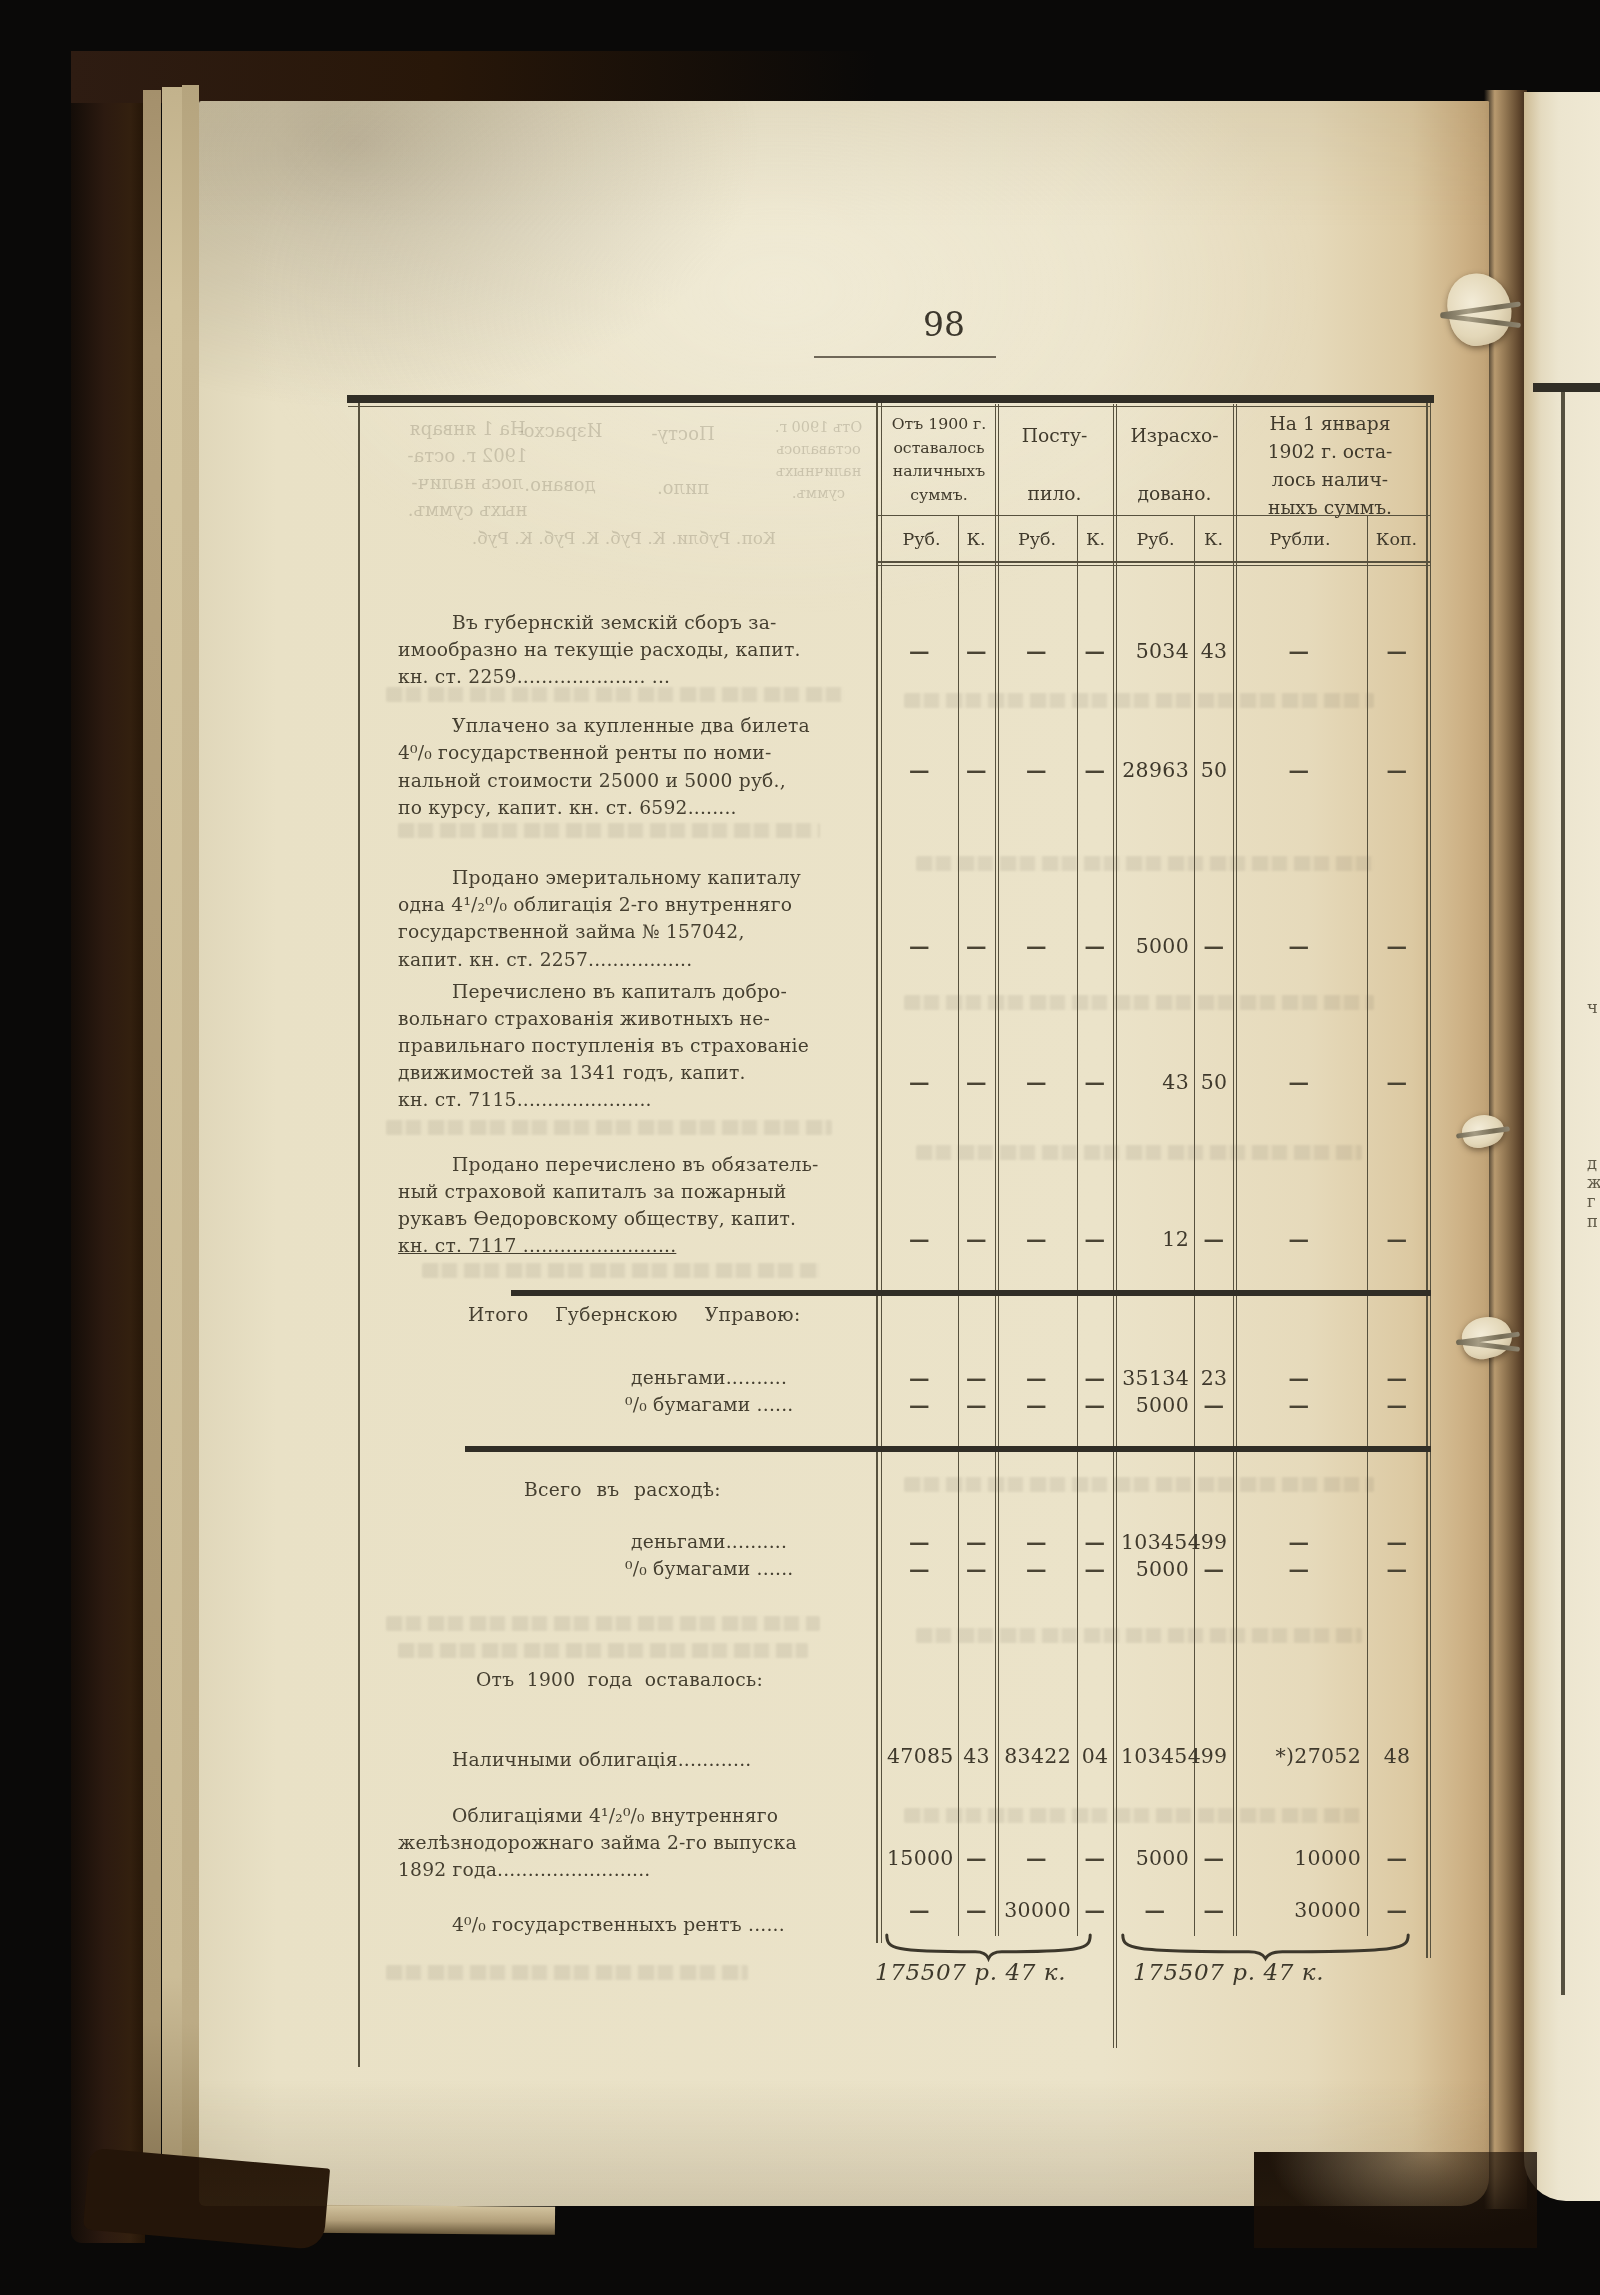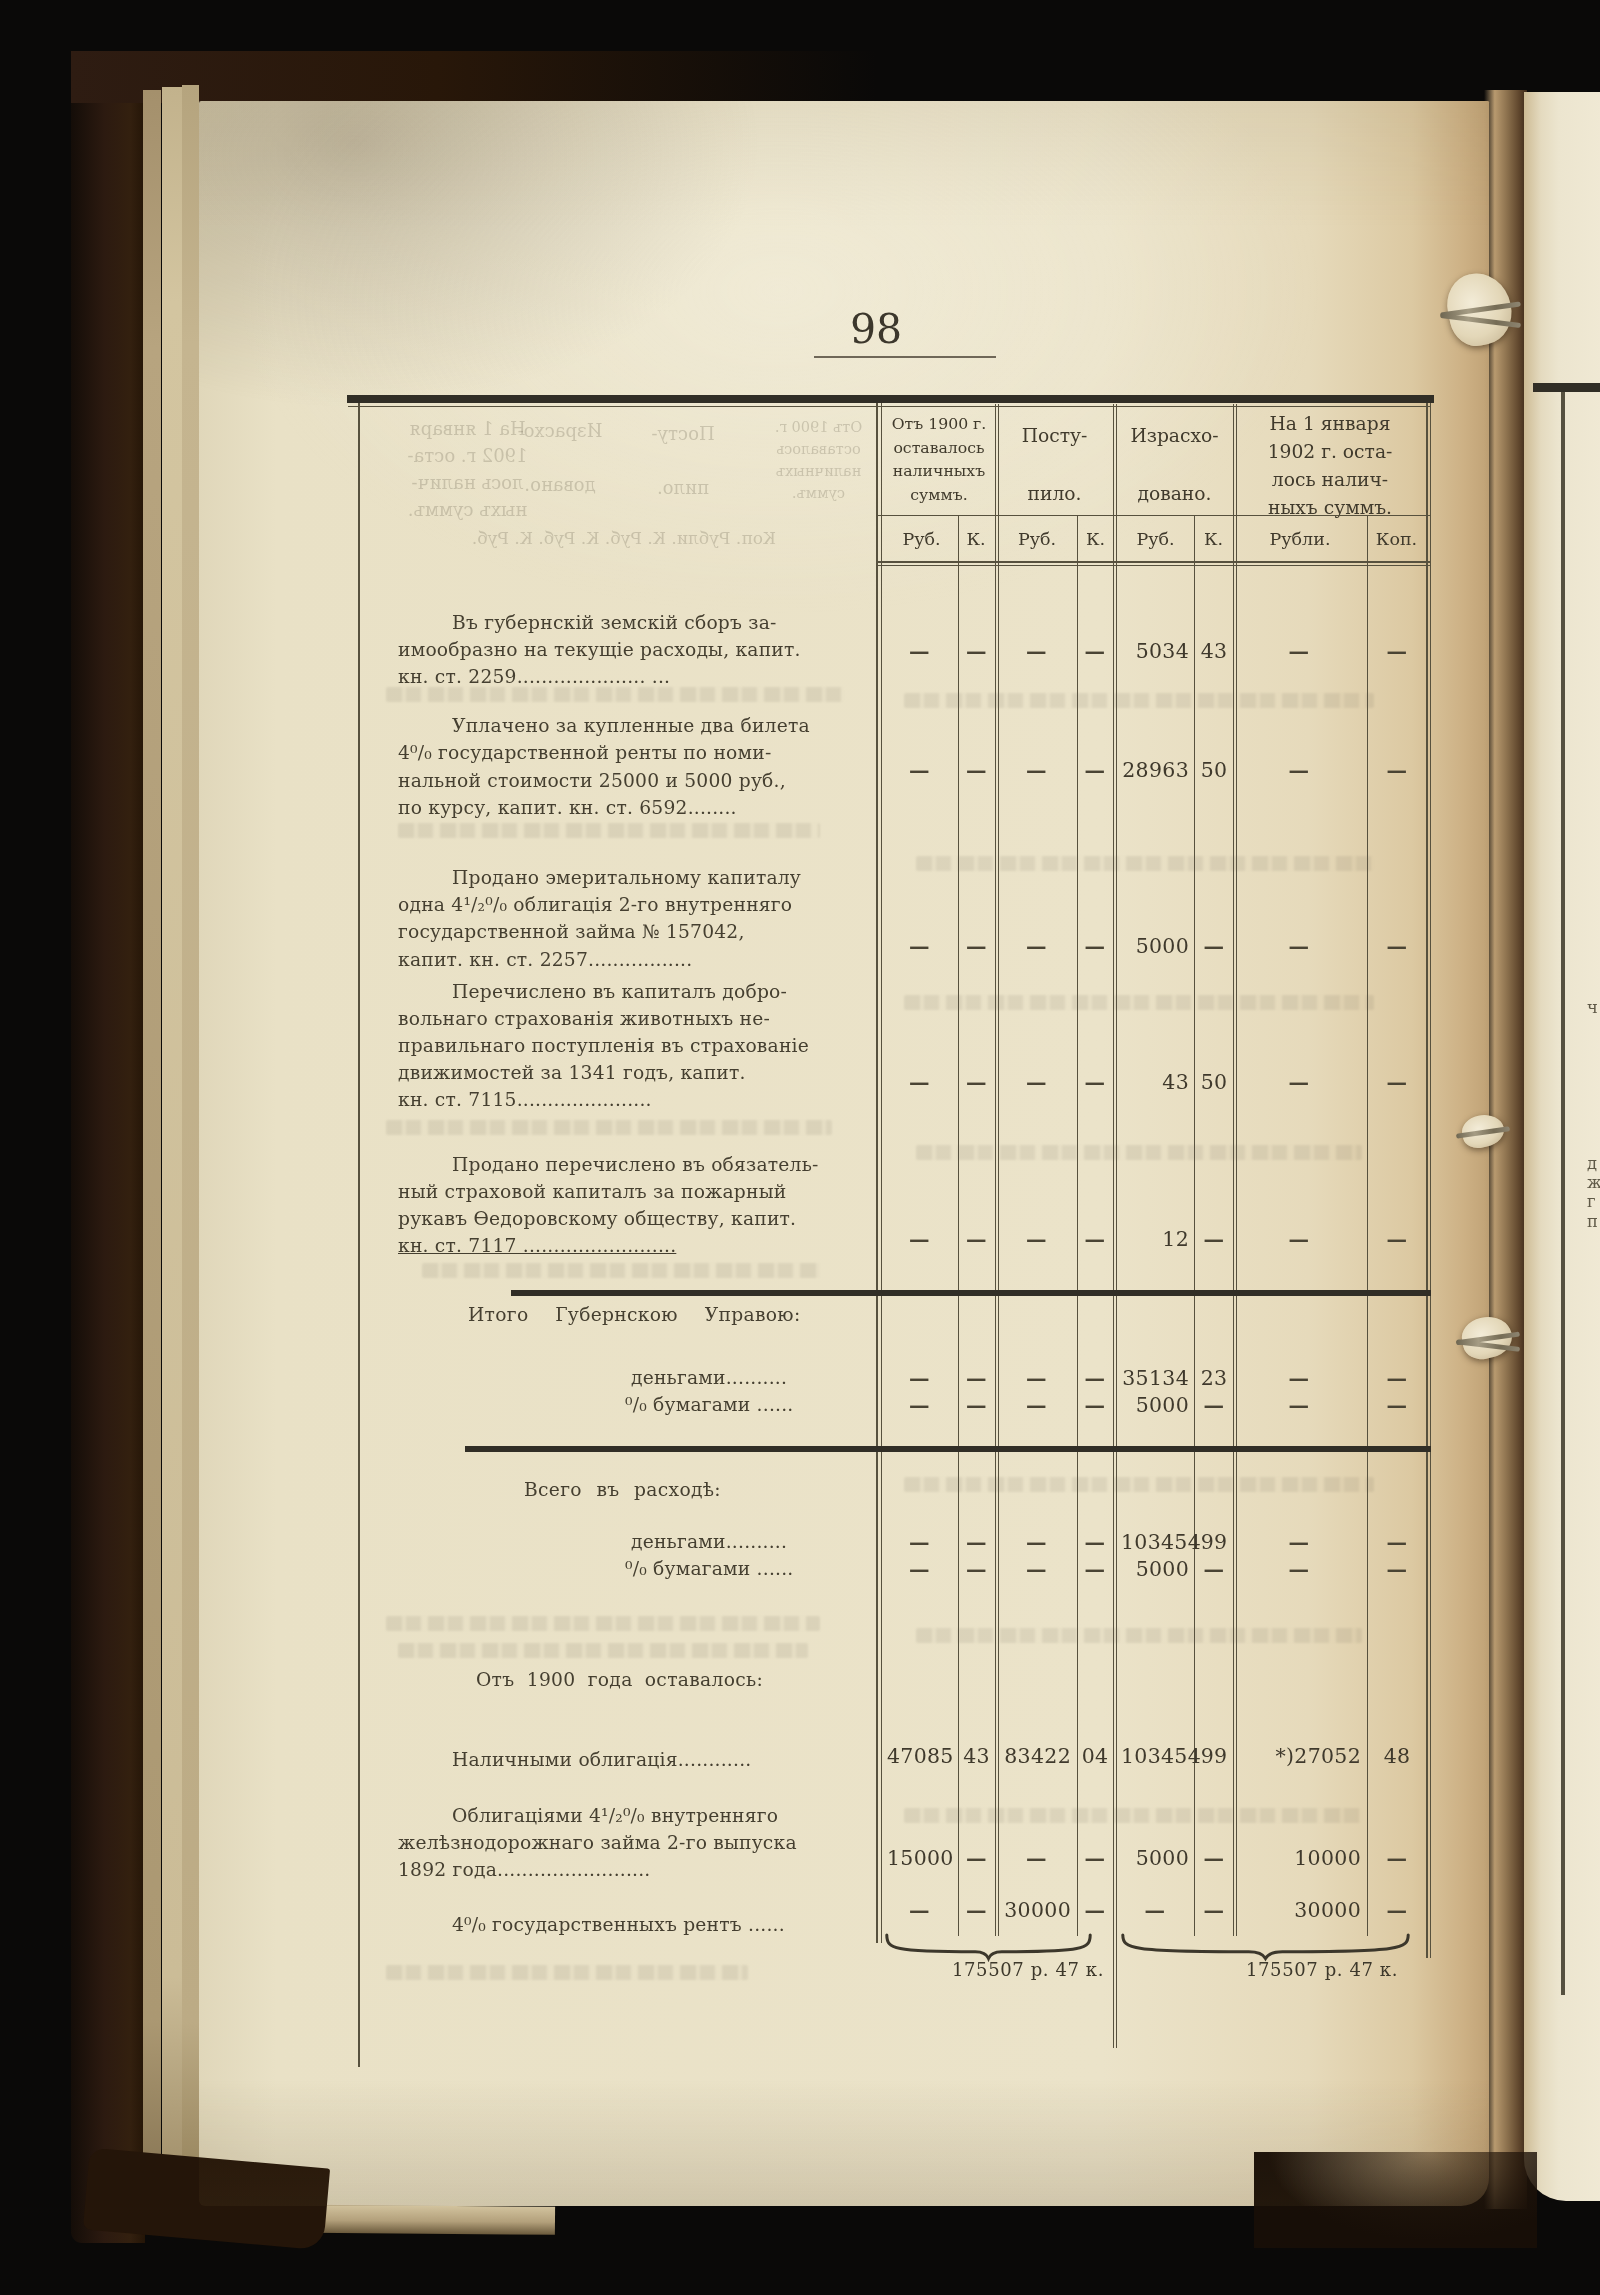--- a/index.html
+++ b/index.html
@@ -40,27 +40,27 @@
   .kthread2{top:60%;transform:rotate(7deg);}
   
   .line{position:absolute;background:#57513e;}
   .heavy{position:absolute;background:#312e26;}
   .para-line{position:absolute;font-size:18.7px;line-height:23px;white-space:nowrap;letter-spacing:0.2px;color:#453f30;}
   .num{position:absolute;font-size:20.5px;letter-spacing:0.3px;color:#3f392c;white-space:nowrap;}
   .dash{font-weight:700;color:#4a4434;}
   .hdr{position:absolute;white-space:pre-line;text-align:center;color:#403a2c;}
   .sub{position:absolute;font-size:17.5px;text-align:center;color:#403a2c;}
   .ghead{position:absolute;font-size:18.7px;white-space:nowrap;letter-spacing:0.3px;color:#453f30;}
-  .total{position:absolute;font-size:18px;text-align:right;letter-spacing:0.6px;color:#3d382b;white-space:nowrap;}
+  .total{position:absolute;font-size:23px;text-align:left;letter-spacing:0.6px;color:#3d382b;white-space:nowrap;font-style:italic;}
   .ghost{position:absolute;color:#6f6854;opacity:0.27;filter:blur(0.7px);transform:scaleX(-1);
       white-space:pre-line;text-align:center;}
   .gstrip{position:absolute;height:14.5px;opacity:0.11;filter:blur(1px);border-radius:1.8px;
       background:repeating-linear-gradient(90deg,#5f584a 0 15.7px,rgba(95,88,74,0.25) 15.7px 20.5px,#6a6253 20.5px 35px,rgba(95,88,74,0.1) 35px 42px);}
   .frag{position:absolute;font-size:16.3px;color:#5f5947;}
-  .pagenum{position:absolute;left:850px;top:305px;width:115px;text-align:left;font-size:41px;color:#3c372c;}
+  .pagenum{position:absolute;left:850px;top:305px;width:115px;text-align:right;font-size:33px;color:#3c372c;}
   .pagenum-rule{position:absolute;left:814px;top:356px;width:182px;height:1.8px;background:#6f6758;}
   svg.brace{position:absolute;overflow:visible;}
 </style>
 </head>
 <body>
 
 <div id="canvas">
 
   <div class="cover-left"></div>
   <div class="cover-top"></div>

